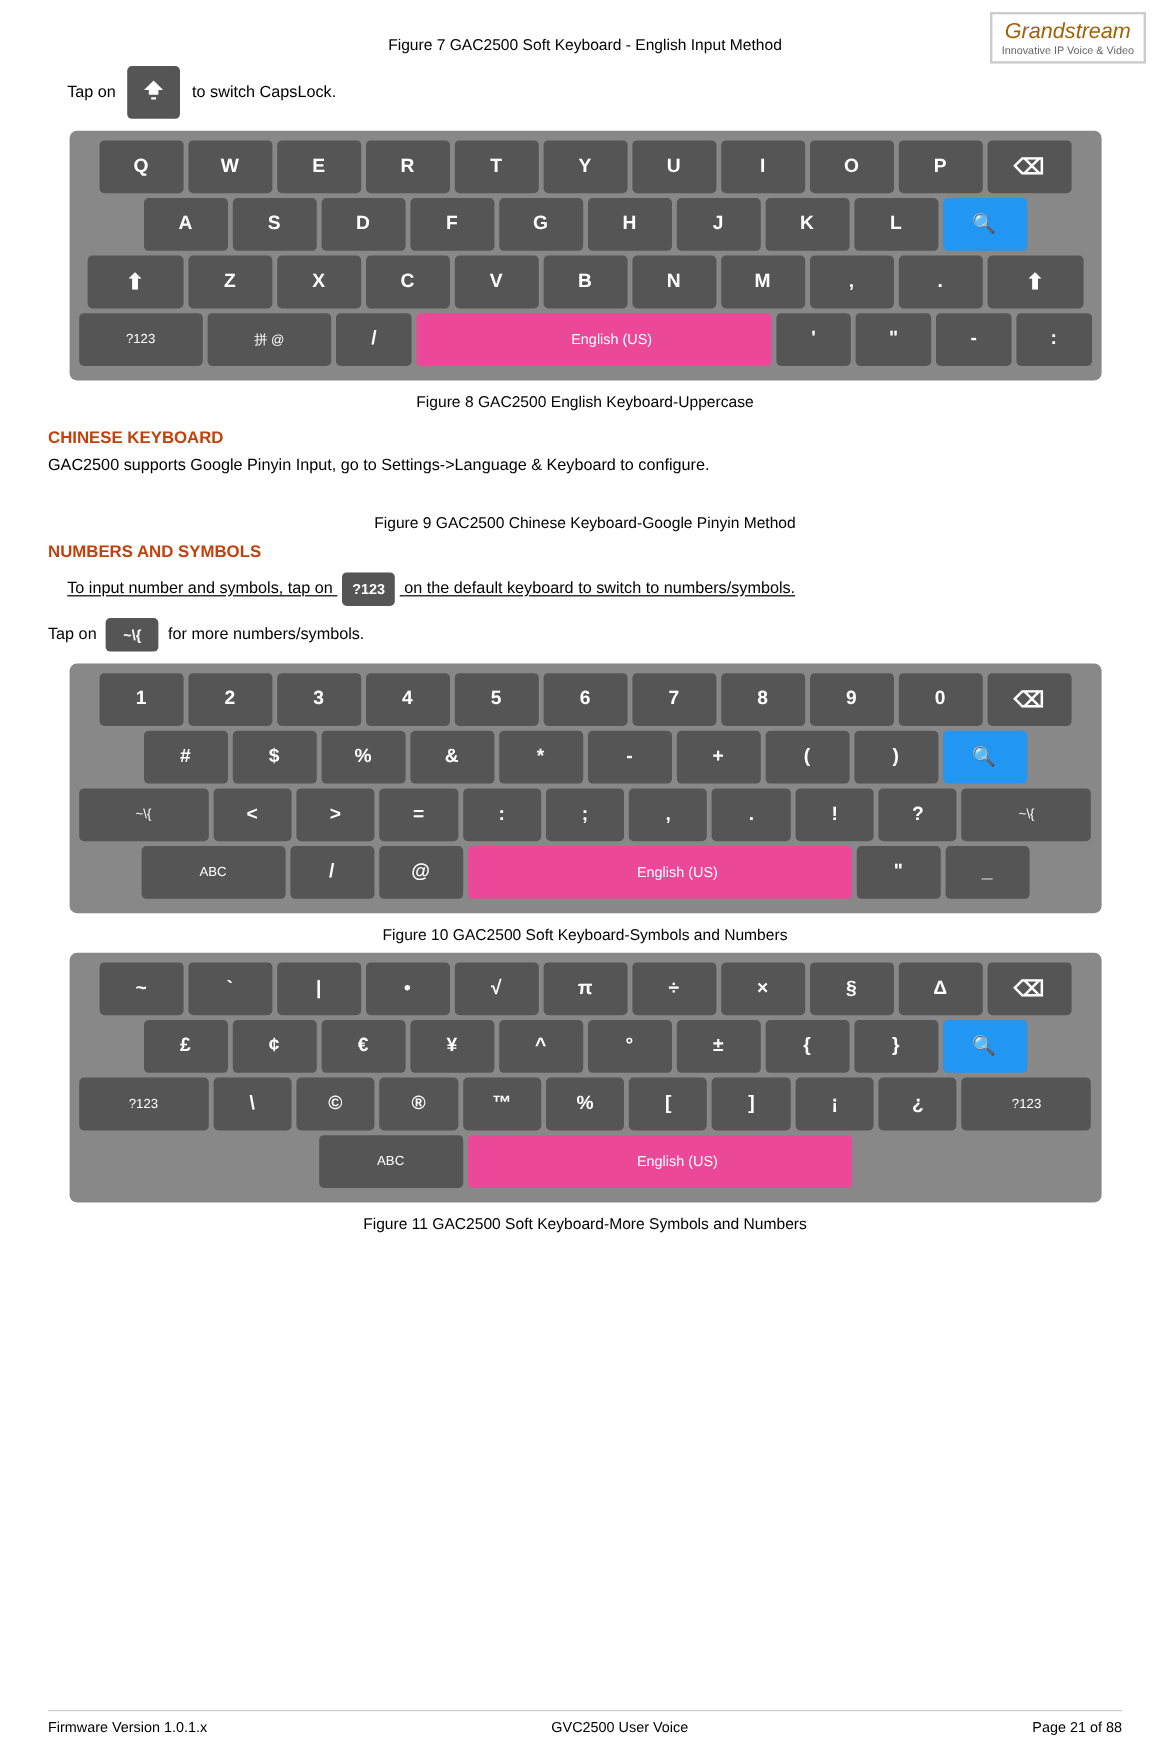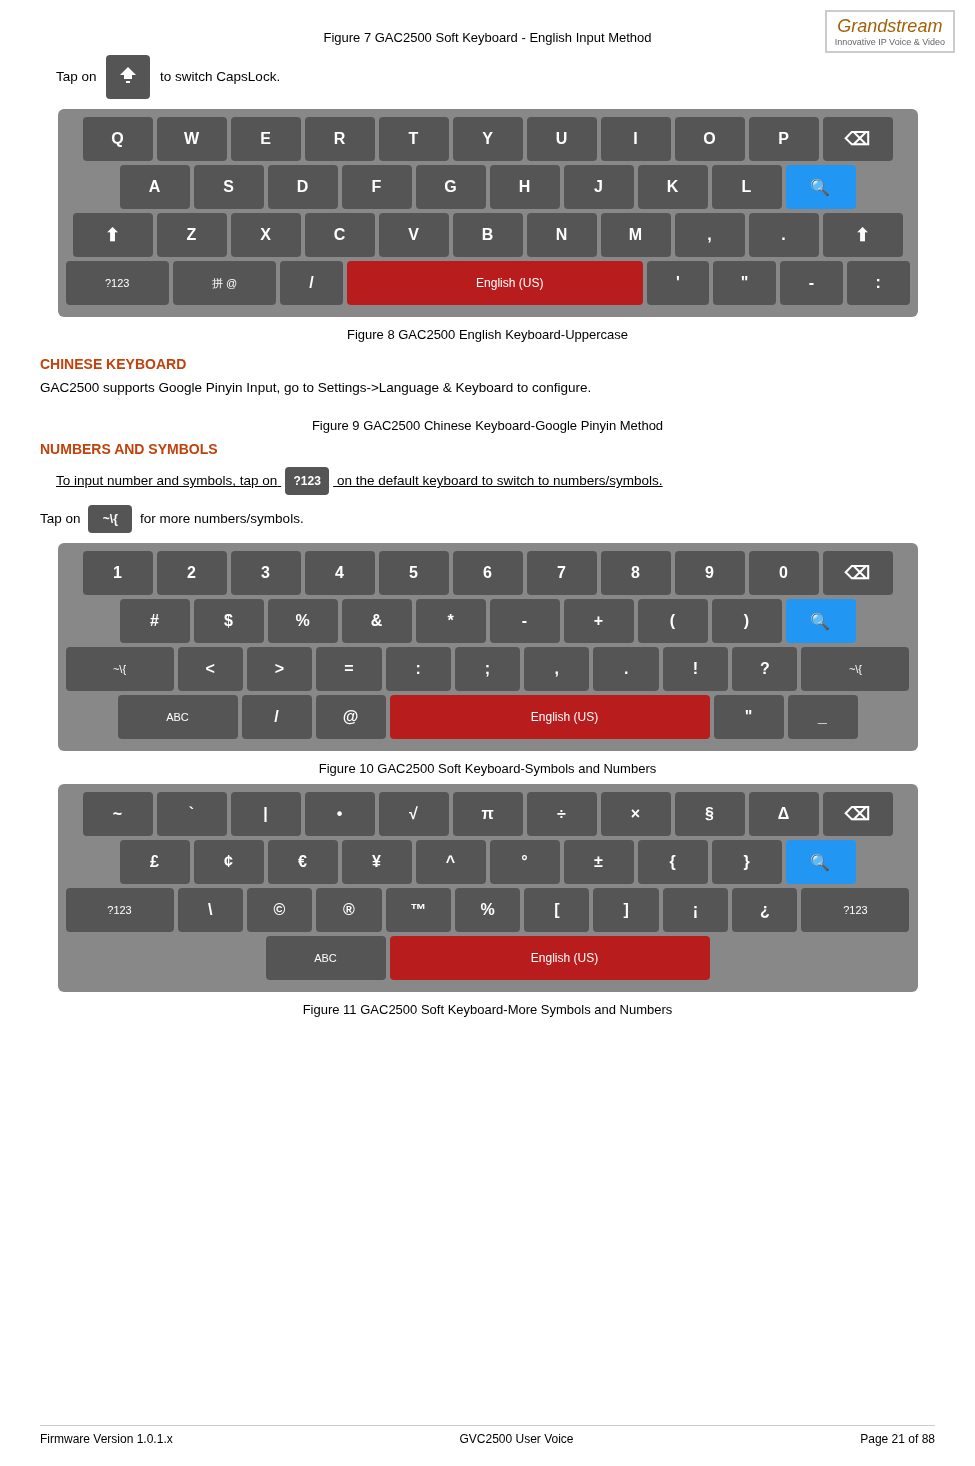--- a/index.html
+++ b/index.html
@@ -73,21 +73,21 @@
       justify-content: center;
       font-size: 16px;
       font-weight: bold;
       height: 44px;
       min-width: 60px;
       padding: 0 6px;
       flex: 1;
       max-width: 70px;
     }
     .kb-key.wide { max-width: 120px; flex: 1.8; }
-    .kb-key.wider { max-width: 320px; flex: 5; background: #b91c1c; font-size: 12px; font-weight: normal; padding-left: 36px; }
+    .kb-key.wider { max-width: 320px; flex: 5; background: #ec4899; font-size: 12px; font-weight: normal; padding-left: 36px; }
     .kb-key.blue { background: #2196F3; }
     .kb-key.backspace { background: #555; font-size: 18px; }
     .kb-key.shift-key { background: #555; font-size: 18px; max-width: 80px; flex: 1.3; }
     .kb-key.small-text { font-size: 11px; font-weight: normal; }
     
     .inline-btn {
       display: inline-flex;
       align-items: center;
       justify-content: center;
       background: #555;
@@ -202,21 +202,21 @@
     <div class="kb-key">-</div>
     <div class="kb-key">:</div>
   </div>
 </div>
 
 <div class="figure-title">Figure 8 GAC2500 English Keyboard-Uppercase</div>
 
 <div class="section-heading">CHINESE KEYBOARD</div>
 <div class="body-text">GAC2500 supports Google Pinyin Input, go to Settings-&gt;Language &amp; Keyboard to configure.</div>
 
-<div class="figure-title" style="margin-top: 20px;">Figure 9 GAC2500 Chinese Keyboard-Google Pinyin Method</div>
+<div class="figure-title" style="margin-top: 30px;">Figure 9 GAC2500 Chinese Keyboard-Google Pinyin Method</div>
 
 <div class="section-heading" style="margin-top: 4px;">NUMBERS AND SYMBOLS</div>
 
 <div class="body-text" style="margin: 10px 16px; text-decoration: underline;">
   <span>To  input  number  and  symbols,  tap  on</span>
   <span class="inline-btn">?123</span>
   <span>on  the  default  keyboard  to  switch  to  numbers/symbols.</span>
 </div>
 
 <div class="body-text" style="margin: 6px 0 10px 0;">

